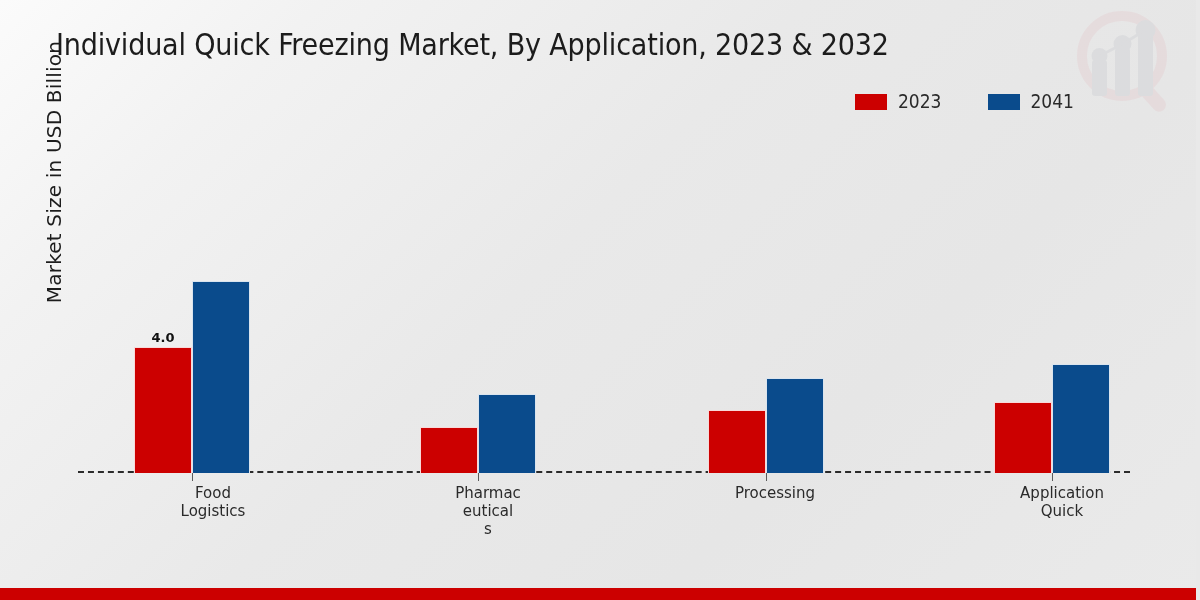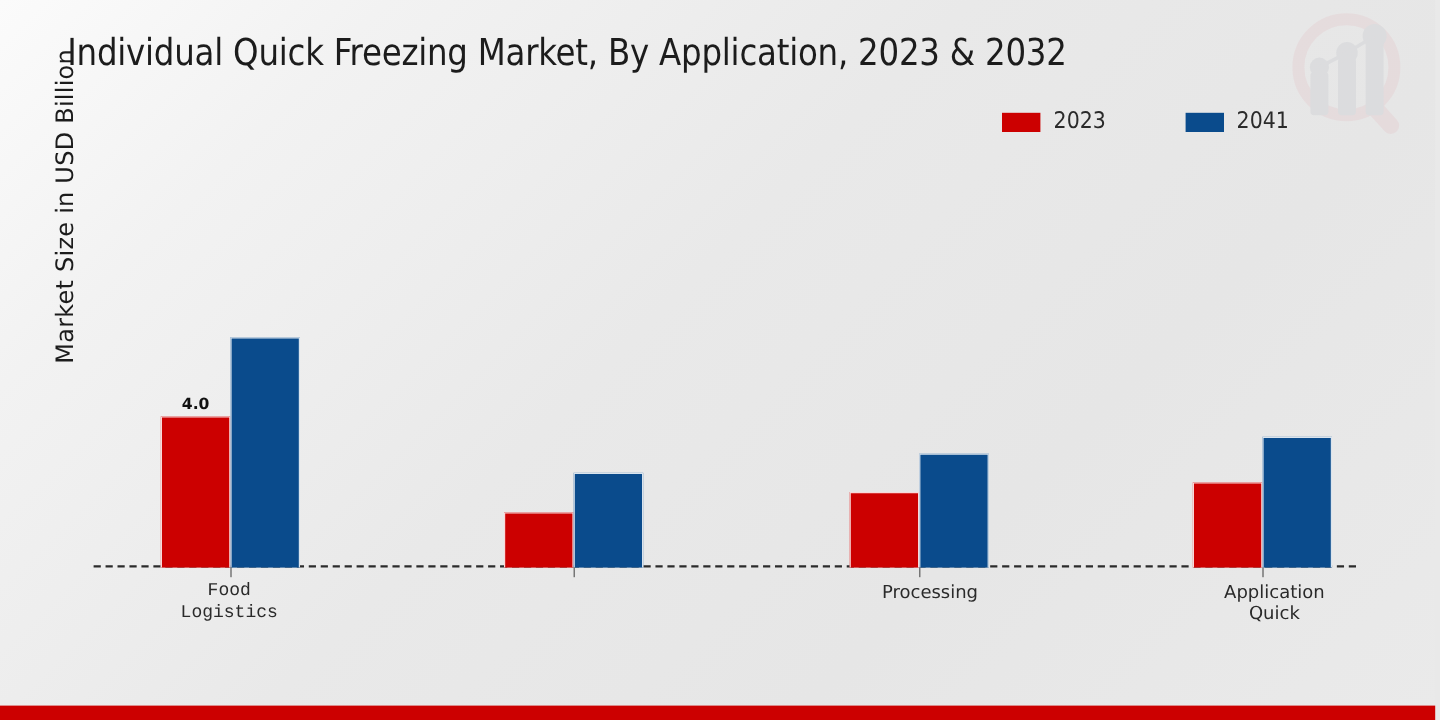--- a/index.html
+++ b/index.html
@@ -56,21 +56,20 @@
     right: 122px;
     top: 92px;
     display: flex;
     align-items: center;
     gap: 46px;
   }
   .legend-item {
     display: flex;
     align-items: center;
     gap: 11px;
-    margin-left: 20px;
   }
   .legend-swatch {
     width: 32px;
     height: 16px;
     display: block;
   }
   .legend-label {
     font-size: 19px;
     color: #2a2a2a;
     font-family: "DejaVu Sans Condensed", "Liberation Sans Narrow", "Liberation Sans", sans-serif;
@@ -247,25 +246,30 @@
       <div class="bar-wrap">
         <div class="bar series-2023" style="height:71px;">
           <span class="bar-label" style="bottom:73px;"></span>
         </div>
         <div class="bar series-2032" style="height:109px;"></div>
       </div>
       <div class="tick" style="left:58px;"></div>
     </div>
   </div>
 
-  <div class="cat-label" style="left:91px;font-family:Liberation Mono, monospace;">
+  <div class="cat-label" style="left:113px;">
     <div>Food</div>
     <div>Logistics</div>
   </div>
 
+  <div class="cat-label" style="left:388px;">
+    <div>Pharmac</div>
+    <div>eutical</div>
+    <div>s</div>
+  </div>
 
   <div class="cat-label" style="left:675px;">
     <div>Processing</div>
   </div>
 
   <div class="cat-label" style="left:962px;">
     <div>Application</div>
     <div>Quick</div>
   </div>
 

